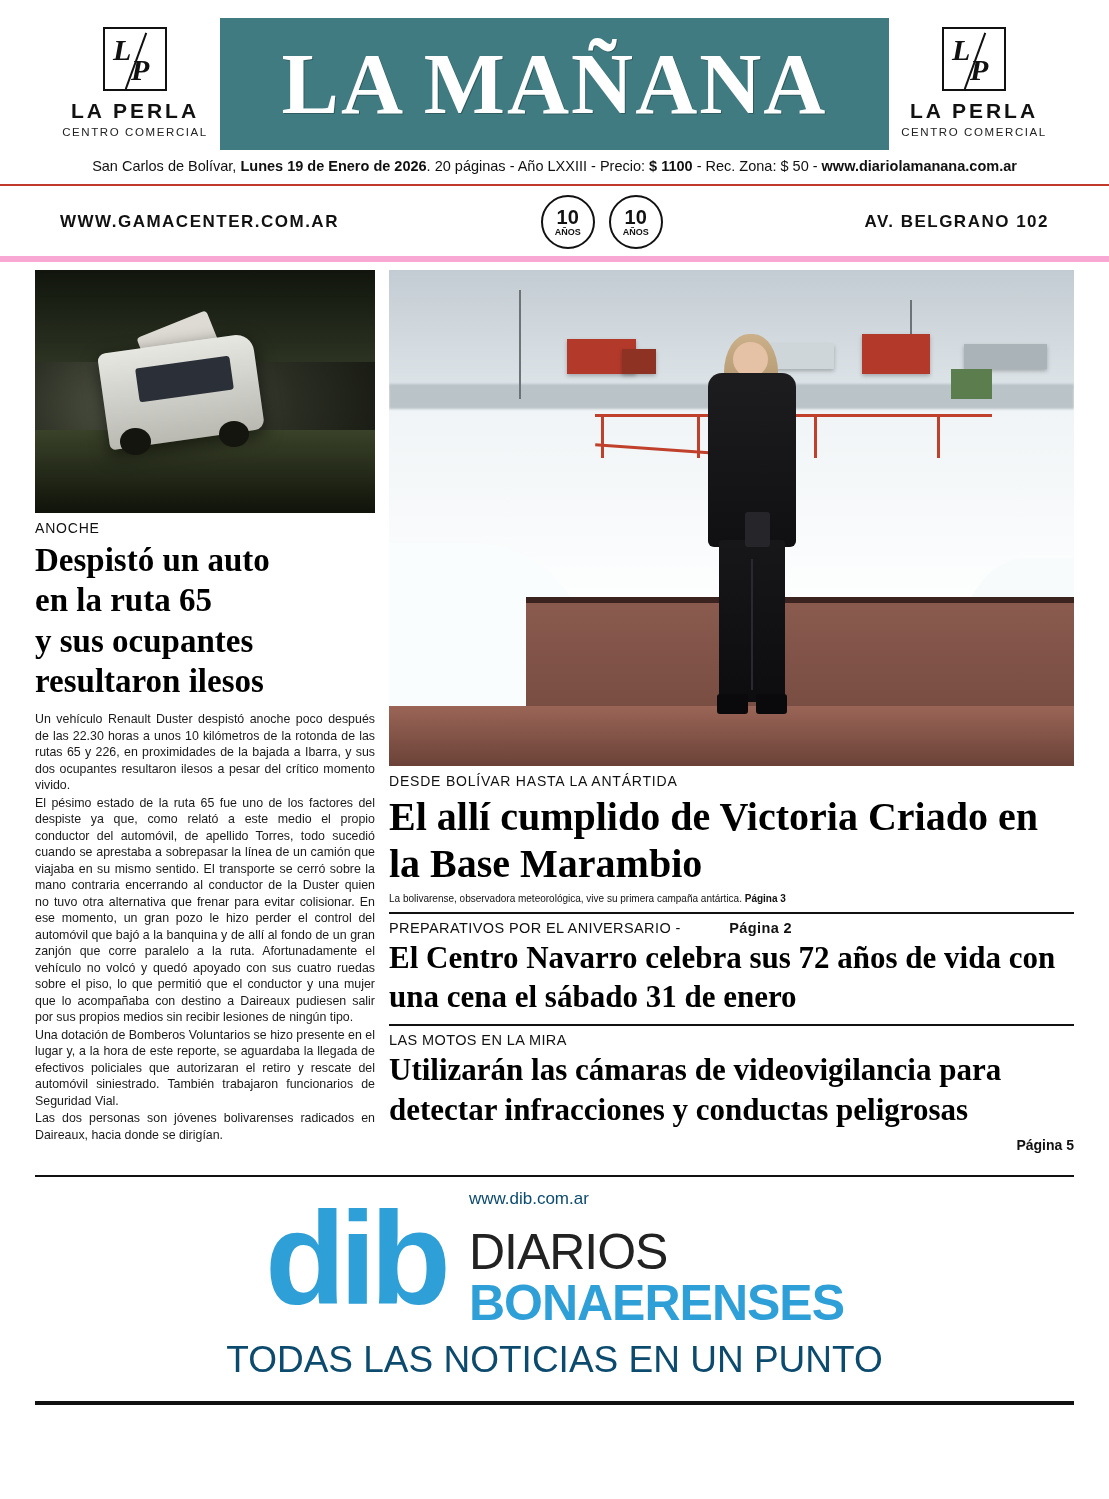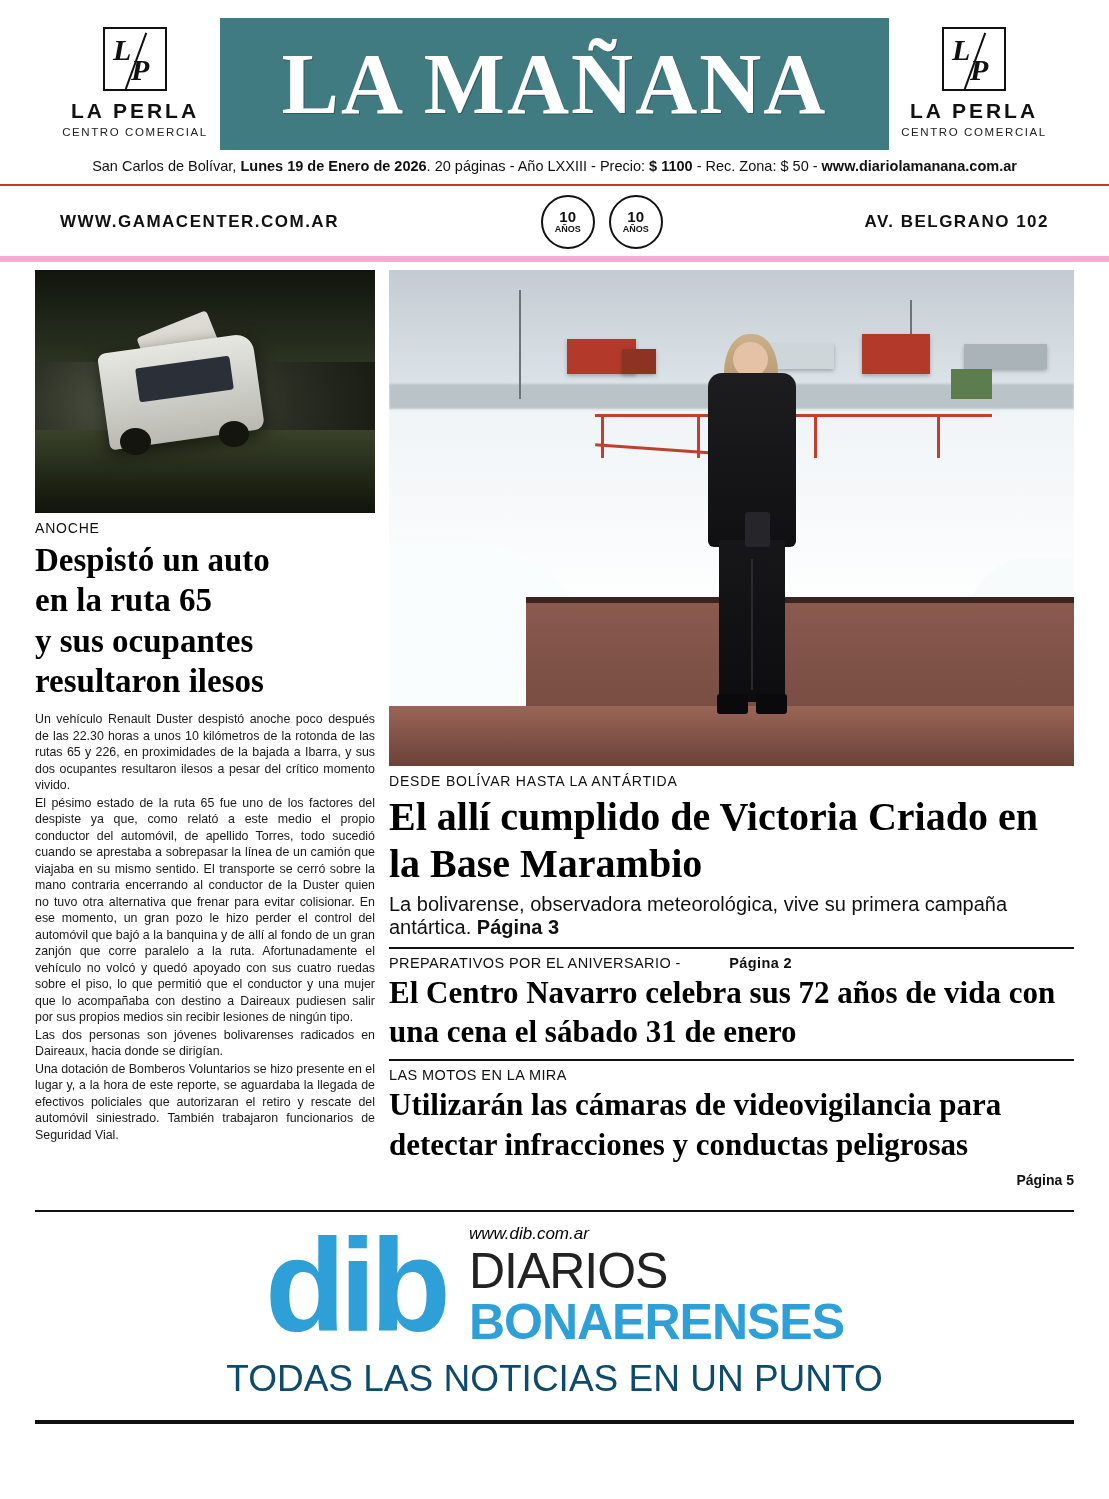--- a/index.html
+++ b/index.html
@@ -64,21 +64,21 @@
     font-family:"Liberation Sans", sans-serif; font-weight:bold; font-size:17px;
     letter-spacing: 1.5px; color:#111;
   }
   .gama-center { display:flex; align-items:center; gap: 14px; }
   .laurel {
     width: 54px; height: 54px; border-radius: 50%;
     border: 2px solid #111;
     display:flex; flex-direction:column; align-items:center; justify-content:center;
     font-size: 9px; font-weight:bold; line-height:1.1;
   }
-  .laurel .num { font-size: 15px; }
+  .laurel .num { font-size: 20px; }
   .gama-logo { text-align:center; }
   .gama-logo .car {
     width: 170px; height: 28px; position: relative; margin: 0 auto 2px;
   }
   .gama-logo .car:before {
     content:""; position:absolute; left:18px; bottom:3px; width:134px; height:22px;
     border: 4px solid #e8501f; border-bottom: none;
     border-radius: 70px 70px 0 0;
   }
   .gama-logo .car:after {
@@ -105,38 +105,38 @@
   .headline {
     font-family:"Liberation Serif", serif; font-weight: bold; color:#000;
   }
   .hl-left { font-size: 33px; line-height: 1.22; margin: 2px 0 10px; }
   .body-text { font-size: 12.4px; line-height: 1.33; text-align: justify; color:#1a1a1a; }
   .body-text p { margin: 0 0 1px; text-indent: 0; }
 
   .rule { border-top: 2px solid #111; margin: 8px 0 0; }
 
   .hl-main { font-size: 40px; line-height: 1.18; margin: 2px 0 6px; }
-  .sub-main { font-size: 20px; margin: 0 0 7px; }
+  .sub-main { font-size: 10px; margin: 0 0 7px; }
   .sub-main b { font-weight:bold; }
 
   .kicker-row { font-size: 14.5px; letter-spacing:0.4px; padding: 6px 0 2px; }
   .kicker-row b { font-weight: bold; margin-left: 44px; }
   .hl-sec { font-size: 31px; line-height: 1.26; margin: 0 0 6px; }
   .pagina-right { text-align:right; font-size: 14px; font-weight:bold; padding: 2px 0 6px; }
 
   
   .dib {
     margin: 16px 35px 0; padding: 12px 0 6px;
     border-top: 2px solid #111;
     display:flex; flex-direction:column; align-items:center;
   }
   .dib-row { display:flex; align-items:center; justify-content:center; gap: 24px; }
   .dib-mark { font-family:"Liberation Sans", sans-serif; color:#2f9fd8; font-size: 132px; font-weight:bold; line-height: 0.8; letter-spacing:-6px;}
   .dib-words { text-align:left; }
-  .dib-url { font-size: 17px; color:#000000; margin-bottom: 2px; font-style: italic; }
+  .dib-url { font-size: 17px; color:#0c4a6e; margin-bottom: 18px; }
   .dib-diarios { font-size: 50px; color:#222; letter-spacing:-1px; line-height:1; }
   .dib-bonaerenses { font-size: 50px; color:#2f9fd8; font-weight:bold; letter-spacing:-1px; line-height:1.05; }
   .dib-slogan { font-size: 37px; color:#0c4a6e; margin-top: 10px; letter-spacing: 0px; }
   .bottom-rule { border-top: 4px solid #111; margin: 14px 35px 0; }
 
   
   
   .crash { position:absolute; inset:0; background:
       radial-gradient(ellipse at 35% 55%, #5a5f4e 0%, #2a2d22 45%, #0b0d08 100%);
   }
@@ -266,22 +266,22 @@
         </div>
       </div>
       <div class="kicker">ANOCHE</div>
       <div class="headline hl-left" style="white-space:pre-line">Despistó un auto
 en la ruta 65
 y sus ocupantes
 resultaron ilesos</div>
       <div class="body-text">
         <p>Un vehículo Renault Duster despistó anoche poco después de las 22.30 horas a unos 10 kilómetros de la rotonda de las rutas 65 y 226, en proximidades de la bajada a Ibarra, y sus dos ocupantes resultaron ilesos a pesar del crítico momento vivido.</p>
         <p>El pésimo estado de la ruta 65 fue uno de los factores del despiste ya que, como relató a este medio el propio conductor del automóvil, de apellido Torres, todo sucedió cuando se aprestaba a sobrepasar la línea de un camión que viajaba en su mismo sentido. El transporte se cerró sobre la mano contraria encerrando al conductor de la Duster quien no tuvo otra alternativa que frenar para evitar colisionar. En ese momento, un gran pozo le hizo perder el control del automóvil que bajó a la banquina y de allí al fondo de un gran zanjón que corre paralelo a la ruta. Afortunadamente el vehículo no volcó y quedó apoyado con sus cuatro ruedas sobre el piso, lo que permitió que el conductor y una mujer que lo acompañaba con destino a Daireaux pudiesen salir por sus propios medios sin recibir lesiones de ningún tipo.</p>
+        <p>Una dotación de Bomberos Voluntarios se hizo presente en el lugar y, a la hora de este reporte, se aguardaba la llegada de efectivos policiales que autorizaran el retiro y rescate del automóvil siniestrado. También trabajaron funcionarios de Seguridad Vial.</p>
         <p>Las dos personas son jóvenes bolivarenses radicados en Daireaux, hacia donde se dirigían.</p>
-        <p>Una dotación de Bomberos Voluntarios se hizo presente en el lugar y, a la hora de este reporte, se aguardaba la llegada de efectivos policiales que autorizaran el retiro y rescate del automóvil siniestrado. También trabajaron funcionarios de Seguridad Vial.</p>
       </div>
     </div>
 
     <div class="col-right">
 
       <div class="photo photo-right">
         <div class="ant">
           <div class="sky"></div>
           <div class="snowfield"></div>
           <div class="ridge"></div>

